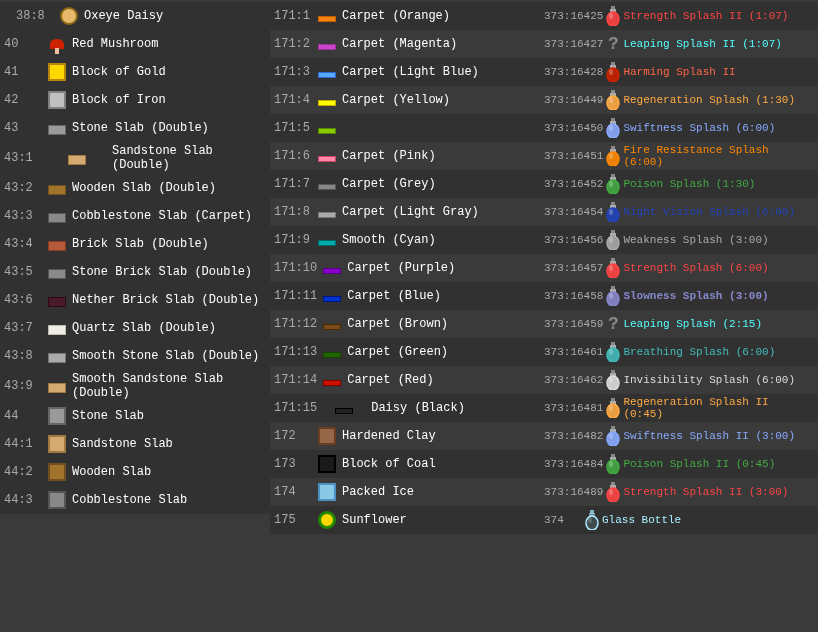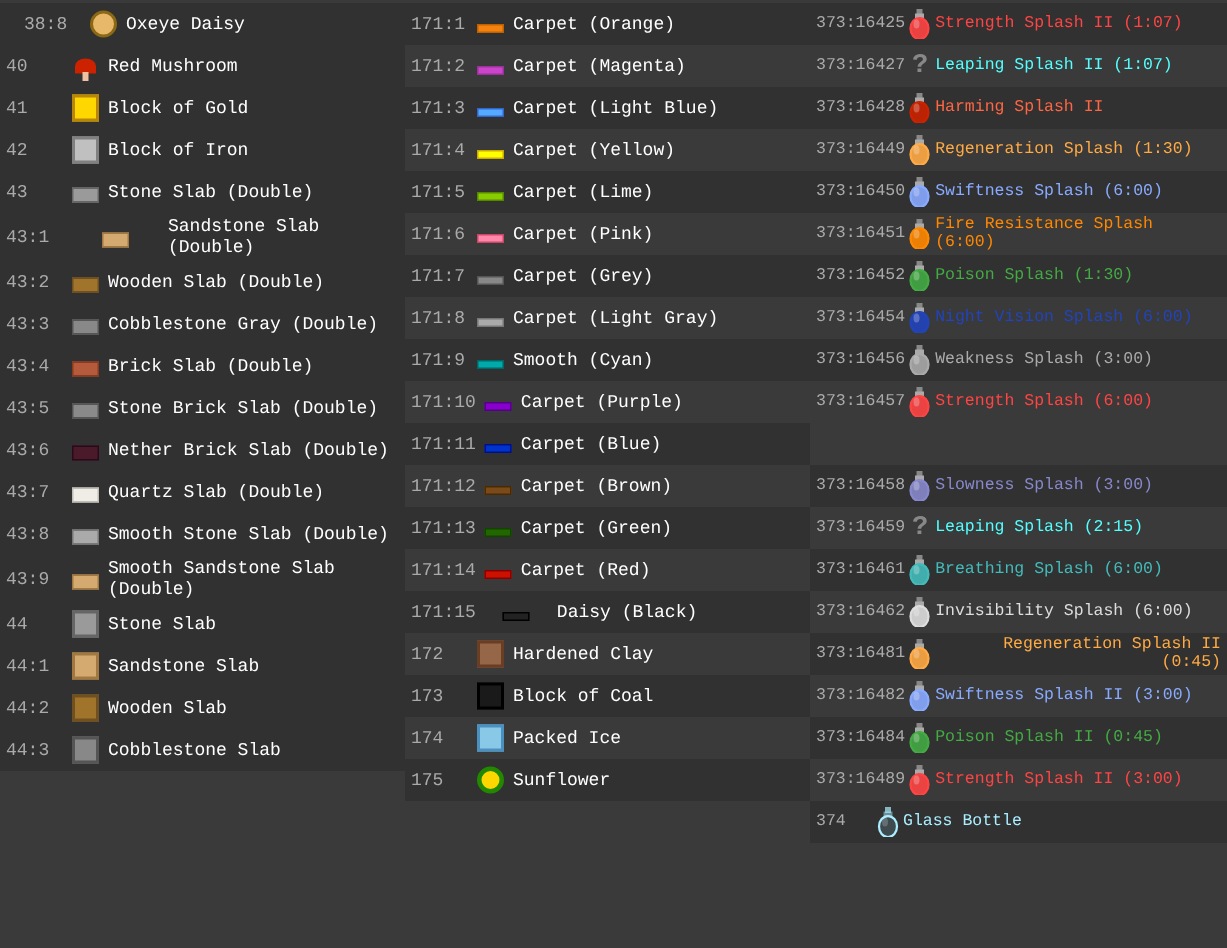--- a/index.html
+++ b/index.html
@@ -145,21 +145,21 @@
         <div class="icon-box">
           <div class="icon-slab-wooden"></div>
         </div>
         <span class="item-name">Wooden Slab (Double)</span>
       </div>
       <div class="row" style="background: rgba(0, 0, 0, 0.15);">
         <span class="row-id">43:3</span>
         <div class="icon-box">
           <div class="icon-slab-cobble"></div>
         </div>
-        <span class="item-name">Cobblestone Gray (Double)</span>
+        <span class="item-name">Cobblestone Slab (Carpet)</span>
       </div>
       <div class="row">
         <span class="row-id">43:4</span>
         <div class="icon-box">
           <div class="icon-slab-brick"></div>
         </div>
         <span class="item-name">Brick Slab (Double)</span>
       </div>
       <div class="row" style="background: rgba(0, 0, 0, 0.15);">
         <span class="row-id">43:5</span>
@@ -252,21 +252,20 @@
         <div class="icon-box">
           <div class="icon-carpet-yellow"></div>
         </div>
         <span class="item-name">Carpet (Yellow)</span>
       </div>
       <div class="row" style="background: rgba(0, 0, 0, 0.15);">
         <span class="row-id">171:5</span>
         <div class="icon-box">
           <div class="icon-carpet-lime"></div>
         </div>
-        <span class="item-name">Carpet (Lime)</span>
       </div>
       <div class="row">
         <span class="row-id">171:6</span>
         <div class="icon-box">
           <div class="icon-carpet-pink"></div>
         </div>
         <span class="item-name">Carpet (Pink)</span>
       </div>
       <div class="row" style="background: rgba(0, 0, 0, 0.15);">
         <span class="row-id">171:7</span>
@@ -478,32 +477,32 @@
           <svg viewBox="0 0 16 20" xmlns="http://www.w3.org/2000/svg">
     <rect x="6" y="0" width="4" height="4" fill="#888"></rect>
     <rect x="5" y="3" width="6" height="3" fill="#aaa"></rect>
     <ellipse cx="8" cy="13" rx="6" ry="7" fill="#ff4444" opacity="0.9"></ellipse>
     <ellipse cx="8" cy="13" rx="6" ry="7" fill="none" stroke="#ff4444" stroke-width="1.5"></ellipse>
     <ellipse cx="6" cy="10" rx="2" ry="3" fill="white" opacity="0.25"></ellipse>
   </svg>
         </div>
         <span class="item-name" style="color: rgb(255, 68, 68); font-size: 11px;">Strength Splash (6:00)</span>
       </div>
-      <div class="row" style="background: rgba(0, 0, 0, 0.15); margin-top: 28px;">
+      <div class="row" style="background: rgba(0, 0, 0, 0.15);">
         <span class="row-id" style="font-size: 11px;">373:16458</span>
         <div class="icon-box" style="width: 16px; height: 20px; margin: 0px 2px; flex-shrink: 0;">
           <svg viewBox="0 0 16 20" xmlns="http://www.w3.org/2000/svg">
     <rect x="6" y="0" width="4" height="4" fill="#888"></rect>
     <rect x="5" y="3" width="6" height="3" fill="#aaa"></rect>
     <ellipse cx="8" cy="13" rx="6" ry="7" fill="#8888cc" opacity="0.9"></ellipse>
     <ellipse cx="8" cy="13" rx="6" ry="7" fill="none" stroke="#8888cc" stroke-width="1.5"></ellipse>
     <ellipse cx="6" cy="10" rx="2" ry="3" fill="white" opacity="0.25"></ellipse>
   </svg>
         </div>
-        <span class="item-name" style="color: rgb(136, 136, 204); font-size: 11px;">Slowness Splash (3:00)</span>
+        <span class="item-name" style="color: rgb(136, 136, 204); font-size: 11px; font-weight: bold;">Slowness Splash (3:00)</span>
       </div>
       <div class="row">
         <span class="row-id" style="font-size: 11px;">373:16459</span>
         <div class="icon-box" style="width: 16px; height: 20px; margin: 0px 2px; flex-shrink: 0;">
           <span class="question-icon">?</span>
         </div>
         <span class="item-name" style="color: rgb(85, 255, 255); font-size: 11px;">Leaping Splash (2:15)</span>
       </div>
       <div class="row" style="background: rgba(0, 0, 0, 0.15);">
         <span class="row-id" style="font-size: 11px;">373:16461</span>
@@ -524,21 +523,21 @@
           <svg viewBox="0 0 16 20" xmlns="http://www.w3.org/2000/svg">
     <rect x="6" y="0" width="4" height="4" fill="#888"></rect>
     <rect x="5" y="3" width="6" height="3" fill="#aaa"></rect>
     <ellipse cx="8" cy="13" rx="6" ry="7" fill="#dddddd" opacity="0.9"></ellipse>
     <ellipse cx="8" cy="13" rx="6" ry="7" fill="none" stroke="#dddddd" stroke-width="1.5"></ellipse>
     <ellipse cx="6" cy="10" rx="2" ry="3" fill="white" opacity="0.25"></ellipse>
   </svg>
         </div>
         <span class="item-name" style="color: rgb(221, 221, 221); font-size: 11px;">Invisibility Splash (6:00)</span>
       </div>
-      <div class="row" style="background: rgba(0, 0, 0, 0.15); text-align: right;">
+      <div class="row" style="background: rgba(0, 0, 0, 0.15);">
         <span class="row-id" style="font-size: 11px;">373:16481</span>
         <div class="icon-box" style="width: 16px; height: 20px; margin: 0px 2px; flex-shrink: 0;">
           <svg viewBox="0 0 16 20" xmlns="http://www.w3.org/2000/svg">
     <rect x="6" y="0" width="4" height="4" fill="#888"></rect>
     <rect x="5" y="3" width="6" height="3" fill="#aaa"></rect>
     <ellipse cx="8" cy="13" rx="6" ry="7" fill="#ffaa44" opacity="0.9"></ellipse>
     <ellipse cx="8" cy="13" rx="6" ry="7" fill="none" stroke="#ffaa44" stroke-width="1.5"></ellipse>
     <ellipse cx="6" cy="10" rx="2" ry="3" fill="white" opacity="0.25"></ellipse>
   </svg>
         </div>

